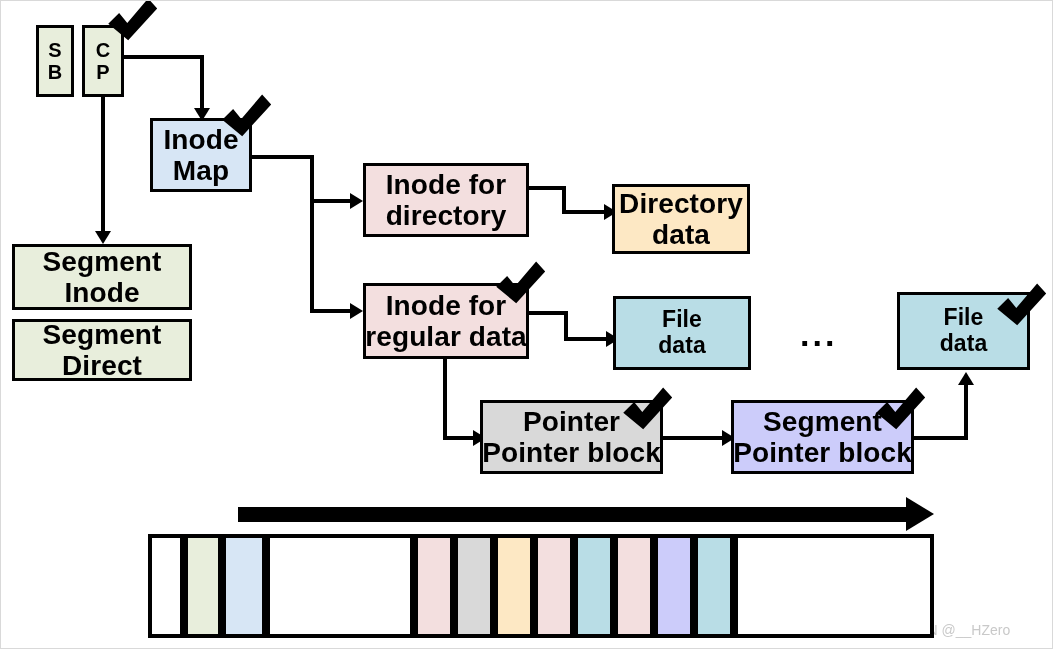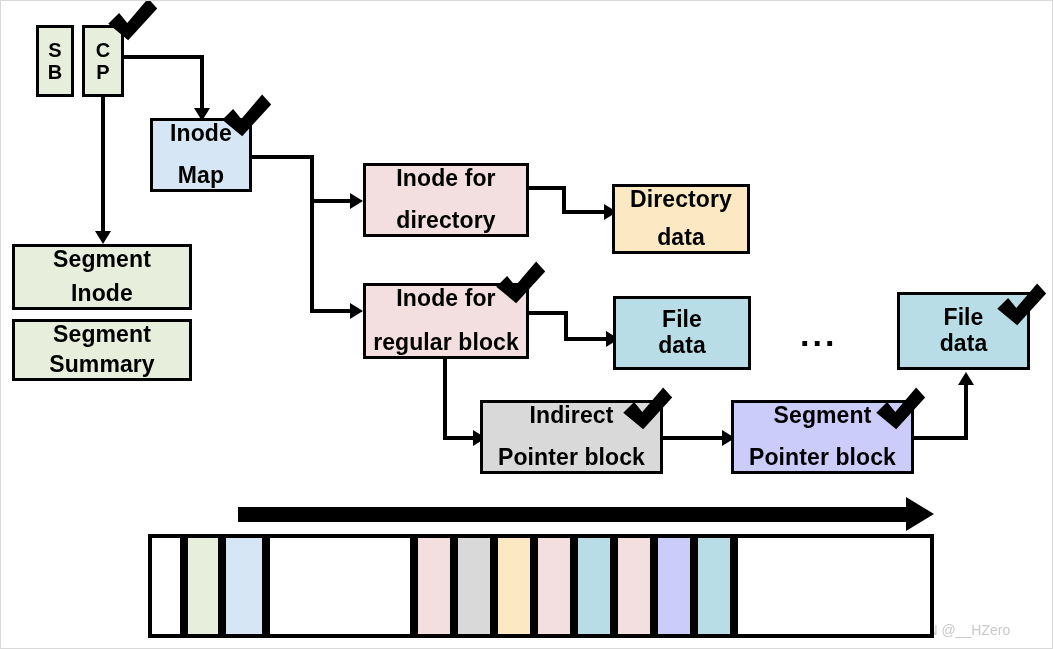--- a/index.html
+++ b/index.html
@@ -28,21 +28,21 @@
     justify-content: center;
     text-align: center;
     font-weight: bold;
     color: #000000;
     line-height: 1.12;
     letter-spacing: 0.1px;
     z-index: 3;
   }
   .box .ln { display: block; white-space: nowrap; }
   .box.sm  { font-size: 20px; }
-  .box.md  { font-size: 23px; justify-content: space-between; }
+  .box.md  { font-size: 28px; }
   .box.lg  { font-size: 23px; }
 
   
   .hline, .vline {
     position: absolute;
     background: #000000;
     z-index: 1;
   }
   .hline { height: 4px; }
   .vline { width: 4px; }
@@ -198,50 +198,50 @@
     <span class="ln">Map</span>
   </div>
 
   <div class="box md" style="left:12px; top:244px; width:180px; height:66px; background:#e8eedc;">
     <span class="ln">Segment</span>
     <span class="ln">Inode</span>
   </div>
 
   <div class="box md" style="left:12px; top:319px; width:180px; height:62px; background:#e8eedc;">
     <span class="ln">Segment</span>
-    <span class="ln">Summary</span>
+    <span class="ln">Direct</span>
   </div>
 
   <div class="box md" style="left:363px; top:163px; width:166px; height:74px; background:#f3dfdf;">
     <span class="ln">Inode for</span>
     <span class="ln">directory</span>
   </div>
 
   <div class="box md" style="left:363px; top:283px; width:166px; height:76px; background:#f3dfdf;">
     <span class="ln">Inode for</span>
-    <span class="ln">regular block</span>
+    <span class="ln">regular data</span>
   </div>
 
   <div class="box md" style="left:612px; top:184px; width:138px; height:70px; background:#fde8c4;">
     <span class="ln">Directory</span>
     <span class="ln">data</span>
   </div>
 
   <div class="box lg" style="left:613px; top:296px; width:138px; height:74px; background:#b9dde6;">
     <span class="ln">File</span>
     <span class="ln">data</span>
   </div>
 
   <div class="box lg" style="left:897px; top:292px; width:133px; height:78px; background:#b9dde6;">
     <span class="ln">File</span>
     <span class="ln">data</span>
   </div>
 
   <div class="box md" style="left:480px; top:400px; width:183px; height:74px; background:#d9d9d9;">
-    <span class="ln">Indirect</span>
+    <span class="ln">Pointer</span>
     <span class="ln">Pointer block</span>
   </div>
 
   <div class="box md" style="left:731px; top:400px; width:183px; height:74px; background:#ccccfa;">
     <span class="ln">Segment</span>
     <span class="ln">Pointer block</span>
   </div>
 
   <div class="check" style="left:101px; top:-7px;">
     <svg viewBox="0 0 64 64">

